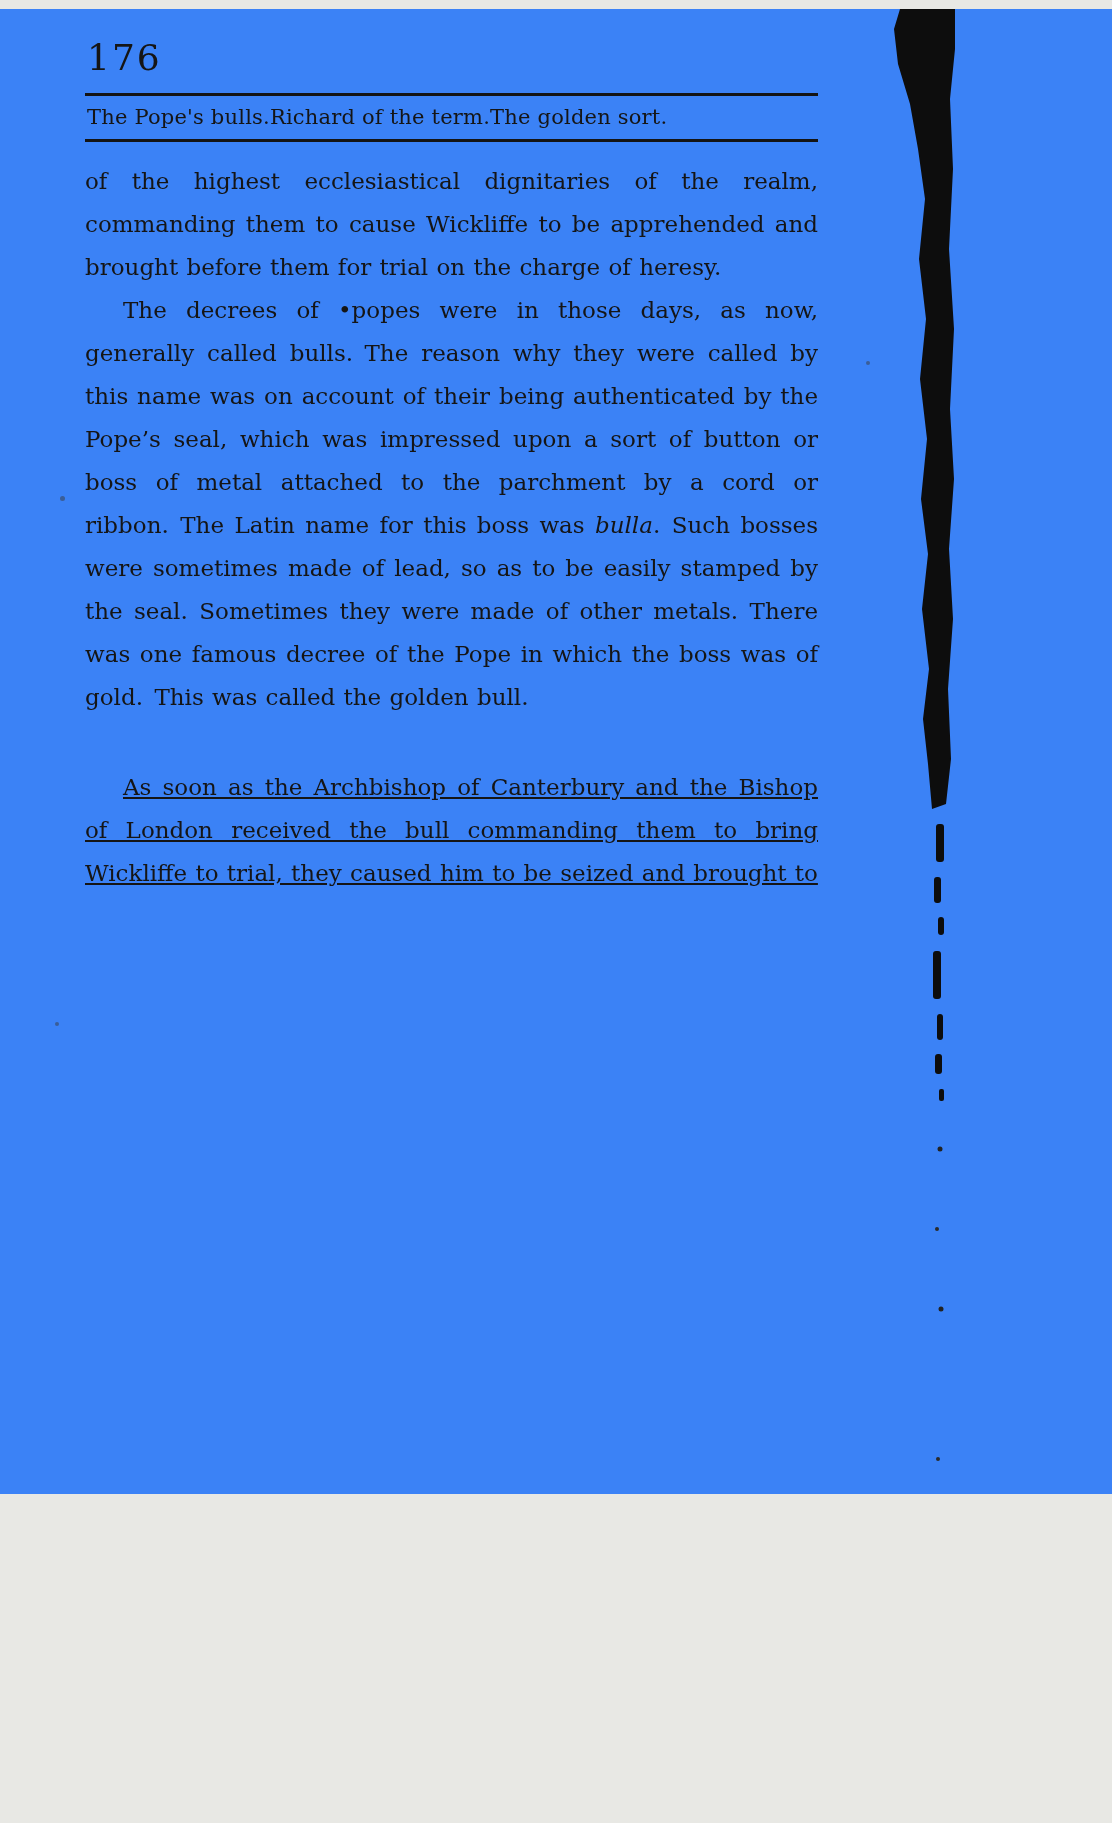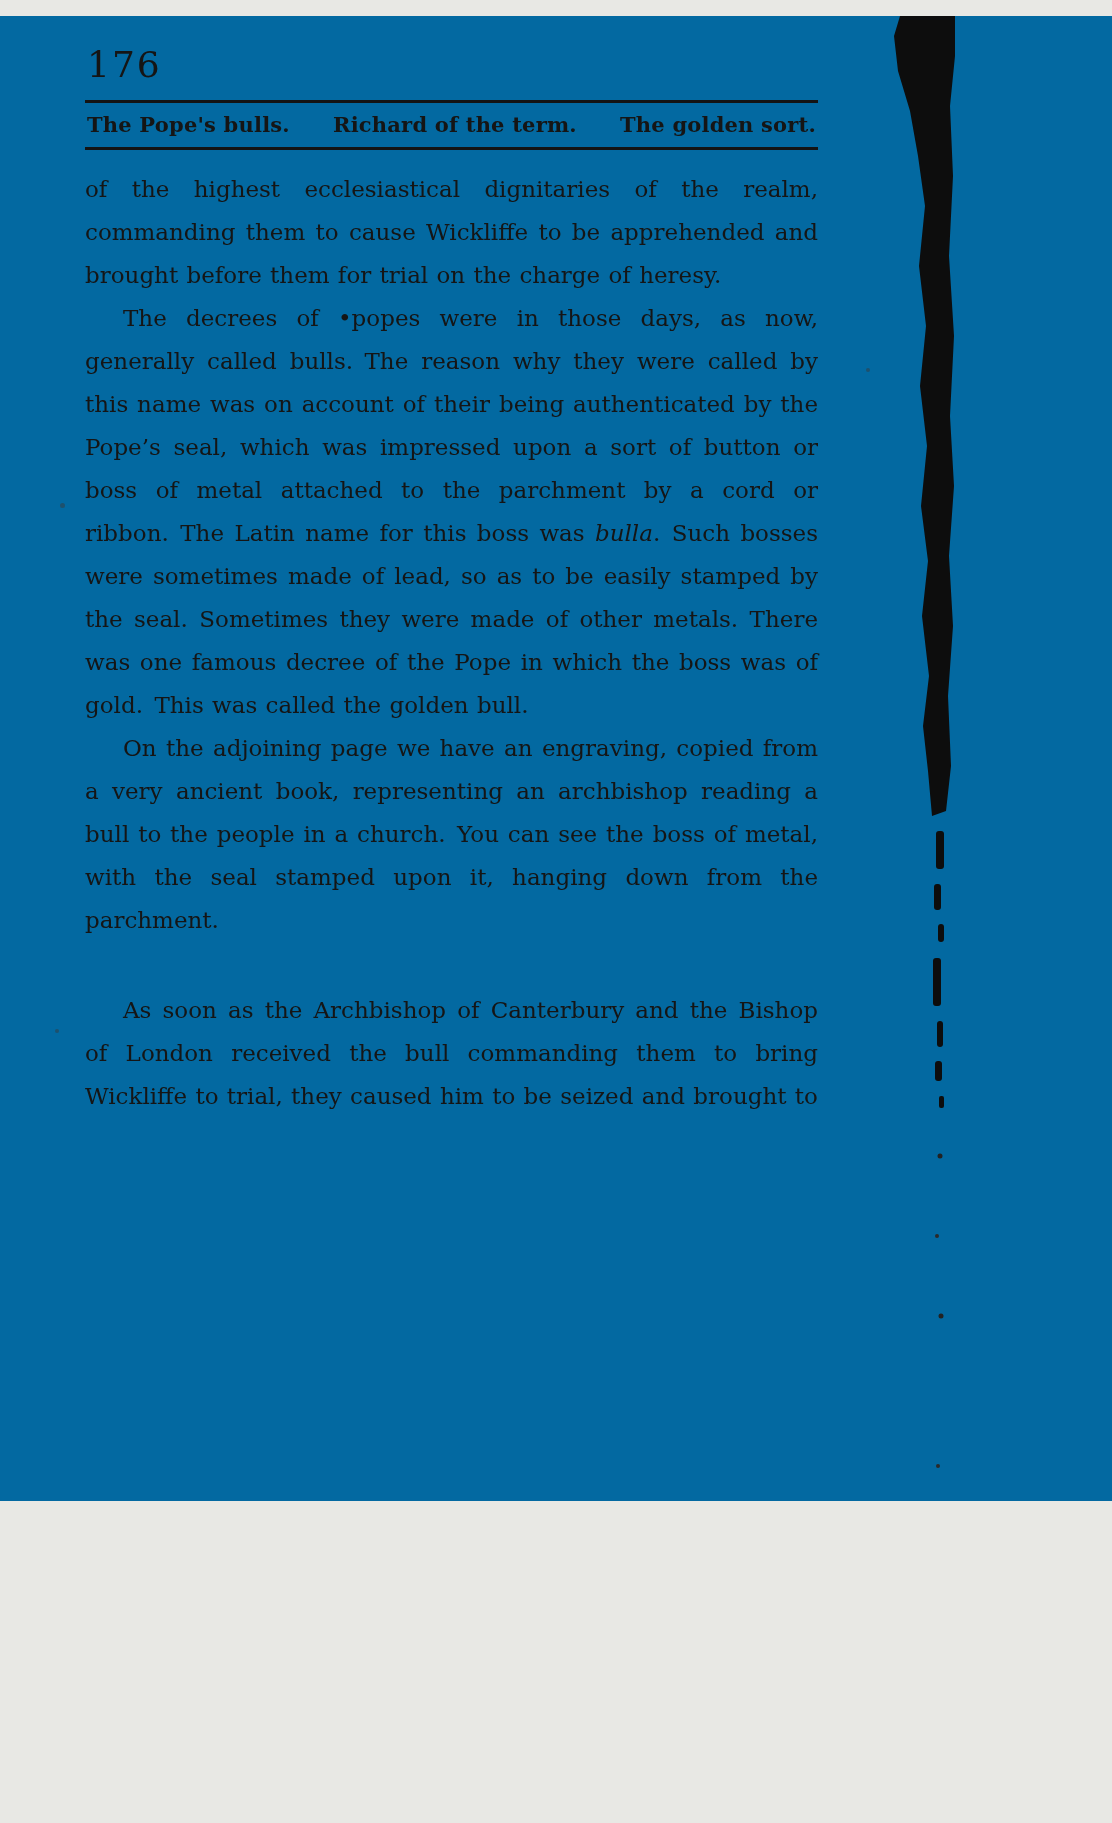--- a/index.html
+++ b/index.html
@@ -4,25 +4,25 @@
 <style>
   html, body {
     margin: 0;
     padding: 0;
     background: #e8e8e4;
   }
   .page {
     position: relative;
     width: 1112px;
     height: 1485px;
-    background: #0369a1;
+    background: #3b82f6;
     font-family: "DejaVu Serif", serif;
     color: #151515;
     overflow: hidden;
-    margin: 16px auto;
+    margin: 9px auto;
   }
   .content {
     position: absolute;
     left: 85px;
     top: 24px;
     width: 733px;
   }
   .header-row {
     position: relative;
     height: 52px;
@@ -45,42 +45,42 @@
     padding-top: 2px;
   }
   .rule {
     border: none;
     border-top: 3px solid #141414;
     height: 0;
     margin: 0;
   }
   .running-heads {
     display: flex;
-    justify-content: space-between;
     align-items: baseline;
     font-size: 21px;
-    font-weight: bold;
+    font-weight: normal;
     padding: 9px 2px 10px 2px;
     letter-spacing: 0.2px;
   }
   .body-text {
     margin-top: 18px;
   }
   .body-text p.para {
     margin: 0;
     font-size: 23px;
     line-height: 43px;
     text-align: justify;
     word-spacing: 1px;
   }
   .body-text p.indent {
     text-indent: 38px;
   }
   .body-text p.space-before {
     margin-top: 47px;
+    text-decoration: underline;
   }
   .body-text em {
     font-style: italic;
   }
   .speck {
     position: absolute;
     background: #3a3a3a;
     border-radius: 50%;
     opacity: 0.5;
   }
@@ -107,21 +107,20 @@
       <span>The Pope's bulls.</span>
       <span>Richard of the term.</span>
       <span>The golden sort.</span>
     </div>
 
     <div class="rule"></div>
 
     <div class="body-text">
         <p class="para"><span>of the highest ecclesiastical dignitaries of the realm, commanding them to cause Wickliffe to be apprehended and brought before them for trial on the charge of heresy.</span></p>
         <p class="para indent"><span>The decrees of •popes were in those days, as now, generally called bulls. The reason why they were called by this name was on account of their being authenticated by the Pope’s seal, which was impressed upon a sort of button or boss of metal attached to the parchment by a cord or ribbon. The Latin name for this boss was </span><em>bulla</em><span>. Such bosses were sometimes made of lead, so as to be easily stamped by the seal. Sometimes they were made of other metals. There was one famous decree of the Pope in which the boss was of gold. This was called the golden bull.</span></p>
-        <p class="para indent"><span>On the adjoining page we have an engraving, copied from a very ancient book, representing an archbishop reading a bull to the people in a church. You can see the boss of metal, with the seal stamped upon it, hanging down from the parchment.</span></p>
         <p class="para indent space-before"><span>As soon as the Archbishop of Canterbury and the Bishop of London received the bull commanding them to bring Wickliffe to trial, they caused him to be seized and brought to</span></p>
       </div>
 
   </div>
 
   <svg class="scan-edge" width="90" height="1823" viewBox="0 0 90 1823" aria-hidden="true">
     <path fill="#0d0d0d" d="
       M20,0 L75,0 L75,40 L70,90 L73,160 L69,240 L74,320 L70,400 L74,470
       L69,540 L73,610 L68,680 L71,750 L66,795 L52,800 L48,755 L43,710
       L49,660 L42,600 L48,545 L41,490 L47,430 L40,370 L46,310 L39,250

